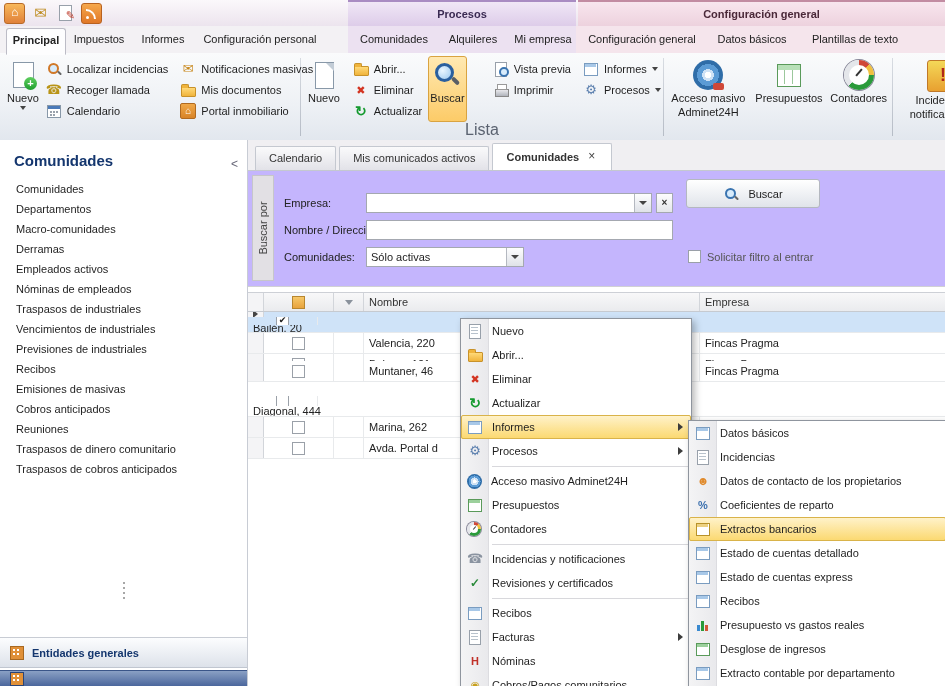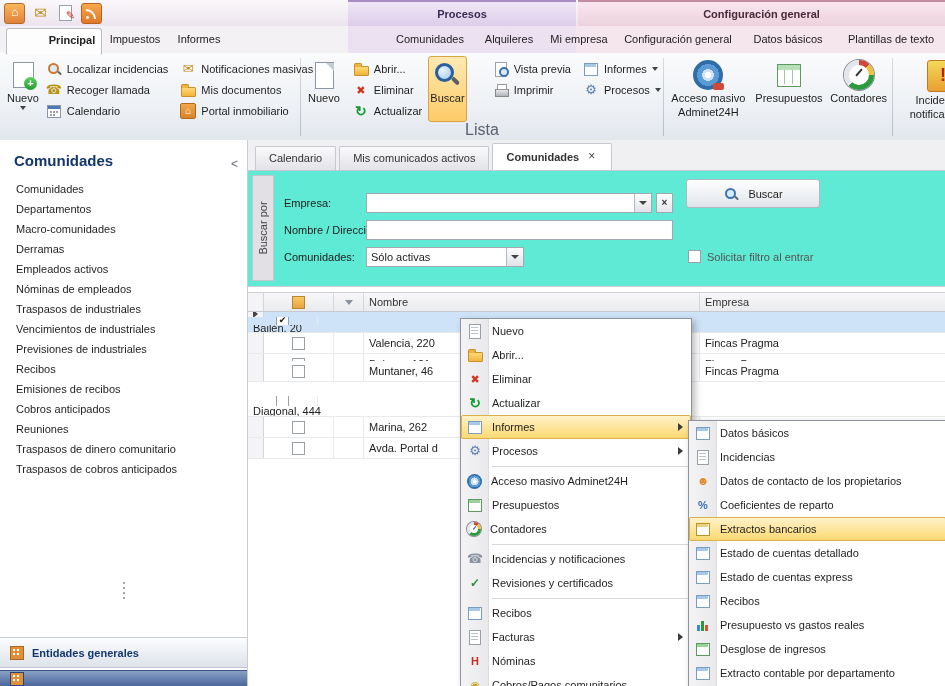--- a/index.html
+++ b/index.html
@@ -22,21 +22,21 @@
                 border-left:none;border-bottom:none;border-radius:0 11px 0 0;}
   .ctx{position:absolute;top:0;height:26px;text-align:center;line-height:25px;font-weight:bold;font-size:11px;}
   .ctx-proc{left:348px;width:228px;background:linear-gradient(#f0e7f6,#dccae8);border-top:2px solid #a98cc2;color:#3a2a52;}
   .ctx-conf{left:578px;width:367px;background:linear-gradient(#f8e6ee,#ecd0dc);border-top:2px solid #c28ca2;color:#4a2838;}
 
   
   .tabstrip{position:absolute;left:0;top:26px;width:945px;height:27px;background:#f3f1f4;}
   .tsband{position:absolute;top:0;height:27px;}
   .tsb1{left:348px;width:228px;background:#ece1f1;}
   .tsb2{left:576px;width:369px;background:#f5e5ec;}
-  .rtab{position:absolute;top:2px;height:24px;line-height:23px;text-align:center;color:#222;border-radius:3px 3px 0 0;cursor:pointer;padding-left:36px;}
+  .rtab{position:absolute;top:2px;height:24px;line-height:23px;text-align:center;color:#222;border-radius:3px 3px 0 0;cursor:pointer;}
   .rtab.active{background:#fdfdfe;border:1px solid #bcbcc6;border-bottom:1px solid #fdfdfe;font-weight:bold;height:25px;z-index:2;}
 
   
   .ribbon{position:absolute;left:0;top:53px;width:945px;height:87px;display:flex;
           background:linear-gradient(#fafbfc,#eef1f5 60%,#e2e7ee);border-bottom:1px solid #c4c9d2;}
   .rgsep{width:1px;height:78px;align-self:center;background:linear-gradient(#d8dce2,#b6bcc6);flex:none;}
   .rgroup{position:relative;height:100%;display:flex;align-items:flex-start;padding-top:3px;box-sizing:border-box;flex:none;}
   .rg1{width:300px;padding-left:6px;}
   .rg2{width:362px;}
   .rg3{width:228px;justify-content:space-around;}
@@ -131,21 +131,21 @@
   .main{position:absolute;left:248px;top:140px;width:697px;height:546px;background:#fff;}
   .doctabs{position:absolute;left:0;top:0;right:0;height:31px;background:#f0eff2;border-bottom:1px solid #c4c8d0;
            display:flex;align-items:flex-end;padding-left:7px;box-sizing:border-box;}
   .dtab{height:23px;line-height:22px;padding:0 13px;margin-right:3px;border:1px solid #c4c8d0;border-bottom:none;
         border-radius:2px 2px 0 0;background:linear-gradient(#fafafb,#e2e2e8);color:#333;cursor:pointer;white-space:nowrap;}
   .dtab.active{background:#fff;font-weight:bold;height:26px;line-height:25px;display:flex;align-items:center;gap:9px;}
   .dclose{width:10px;height:10px;position:relative;cursor:pointer;}
   .dclose::before{content:"×";position:absolute;inset:0;line-height:9px;font-size:12px;color:#444;font-weight:normal;}
 
   
-  .fpanel{position:absolute;left:0;top:31px;width:697px;height:116px;background:#5eead4;border-bottom:1px solid #d0d0d4;box-sizing:border-box;}
+  .fpanel{position:absolute;left:0;top:31px;width:697px;height:116px;background:#c4b5fd;border-bottom:1px solid #d0d0d4;box-sizing:border-box;}
   .fside{position:absolute;left:4px;top:4px;bottom:5px;width:20px;background:#e2e0e4;border:1px solid #c6c6ca;}
   .fside span{position:absolute;left:50%;top:50%;transform:translate(-50%,-50%) rotate(180deg);writing-mode:vertical-rl;
               font-size:11px;color:#444;white-space:nowrap;}
   .flabel{position:absolute;left:36px;color:#222;}
   .fbox{position:absolute;height:20px;background:#fff;border:1px solid #a4a8b0;box-sizing:border-box;}
   .fcomboval{position:absolute;left:4px;top:0;line-height:18px;color:#222;}
   .farr{position:absolute;right:0;top:0;bottom:0;width:16px;background:linear-gradient(#fdfdfe,#dfe2e8);border-left:1px solid #b4b8c0;}
   .farr::before{content:"";position:absolute;left:4px;top:7px;border-left:4px solid transparent;border-right:4px solid transparent;border-top:4px solid #444;}
   .fclear{position:absolute;width:17px;height:20px;background:linear-gradient(#fdfdfe,#e4e6ea);border:1px solid #a4a8b0;
           text-align:center;line-height:18px;font-size:10px;color:#333;box-sizing:border-box;cursor:pointer;}
@@ -200,20 +200,21 @@
     <div class="ctx ctx-proc">Procesos</div>
     <div class="ctx ctx-conf">Configuración general</div>
   </div>
 
   <div class="tabstrip">
     <div class="tsband tsb1"></div>
     <div class="tsband tsb2"></div>
     <div class="rtab active" style="left:6px;width:58px;">Principal</div>
     <div class="rtab" style="left:68px;width:62px;">Impuestos</div>
     <div class="rtab" style="left:134px;width:58px;">Informes</div>
+    <div class="rtab" style="left:196px;width:128px;">Configuración personal</div>
     <div class="rtab" style="left:352px;width:84px;">Comunidades</div>
     <div class="rtab" style="left:440px;width:66px;">Alquileres</div>
     <div class="rtab" style="left:510px;width:66px;">Mi empresa</div>
     <div class="rtab" style="left:580px;width:124px;">Configuración general</div>
     <div class="rtab" style="left:708px;width:88px;">Datos básicos</div>
     <div class="rtab" style="left:800px;width:110px;">Plantillas de texto</div>
   </div>
 
   <div class="ribbon">
     <div class="rgroup rg1">
@@ -335,21 +336,21 @@
       <div class="sb-item">Comunidades</div>
       <div class="sb-item">Departamentos</div>
       <div class="sb-item">Macro-comunidades</div>
       <div class="sb-item">Derramas</div>
       <div class="sb-item">Empleados activos</div>
       <div class="sb-item">Nóminas de empleados</div>
       <div class="sb-item">Traspasos de industriales</div>
       <div class="sb-item">Vencimientos de industriales</div>
       <div class="sb-item">Previsiones de industriales</div>
       <div class="sb-item">Recibos</div>
-      <div class="sb-item">Emisiones de recibos</div>
+      <div class="sb-item">Emisiones de masivas</div>
       <div class="sb-item">Cobros anticipados</div>
       <div class="sb-item">Reuniones</div>
       <div class="sb-item">Traspasos de dinero comunitario</div>
       <div class="sb-item">Traspasos de cobros anticipados</div>
     </div>
     <div class="sb-dots">
         <i></i>
         <i></i>
         <i></i>
         <i></i>

